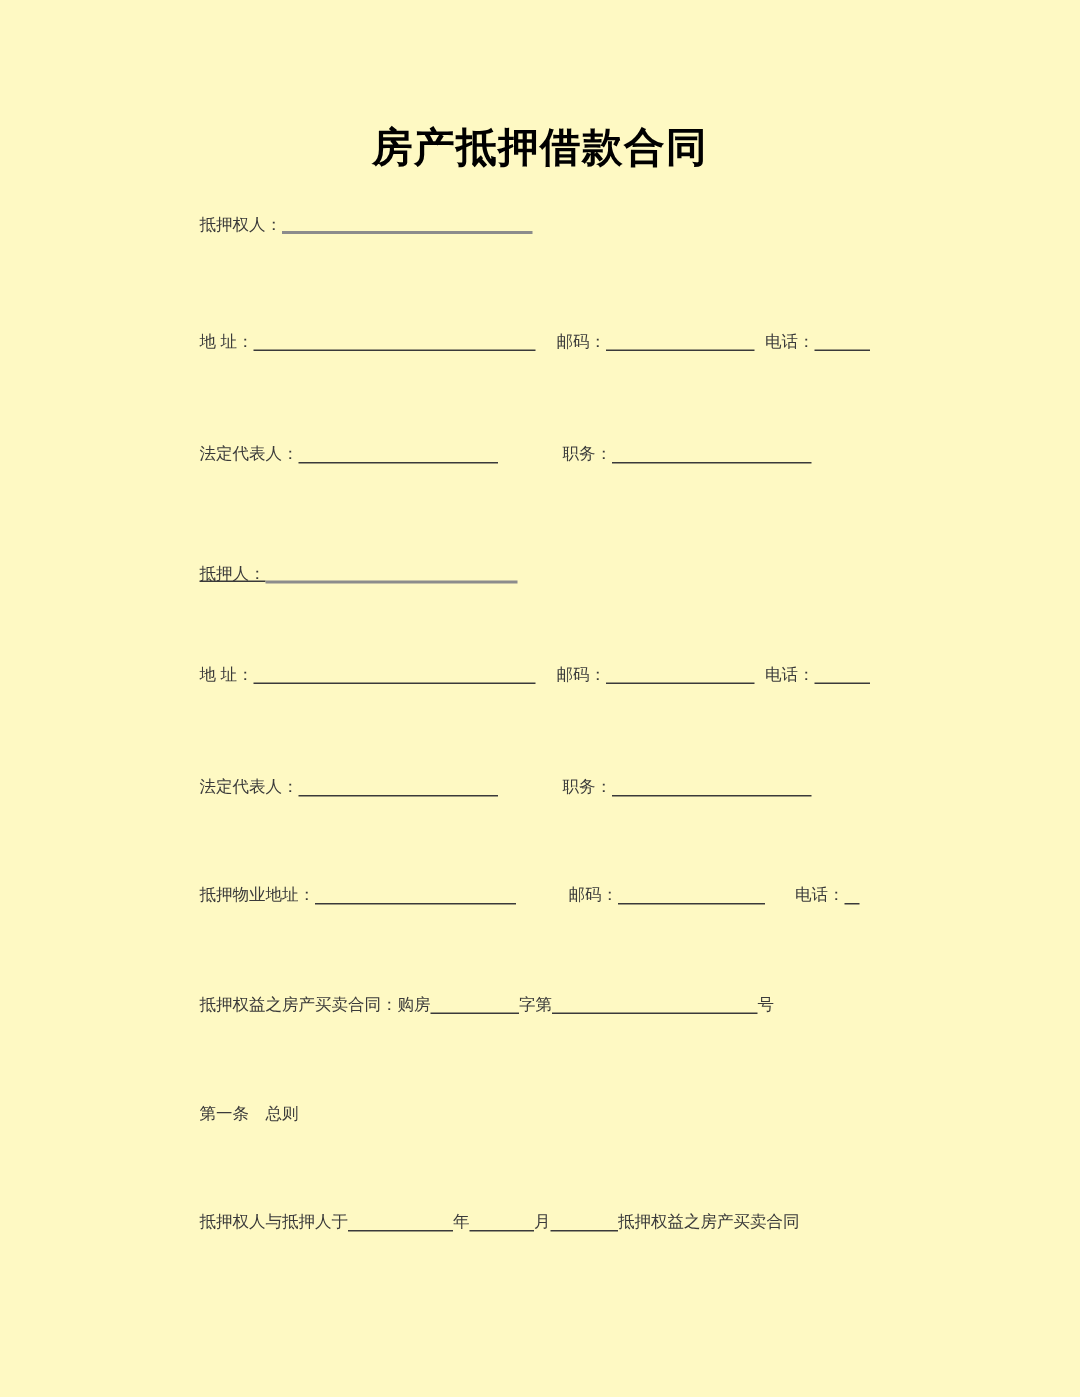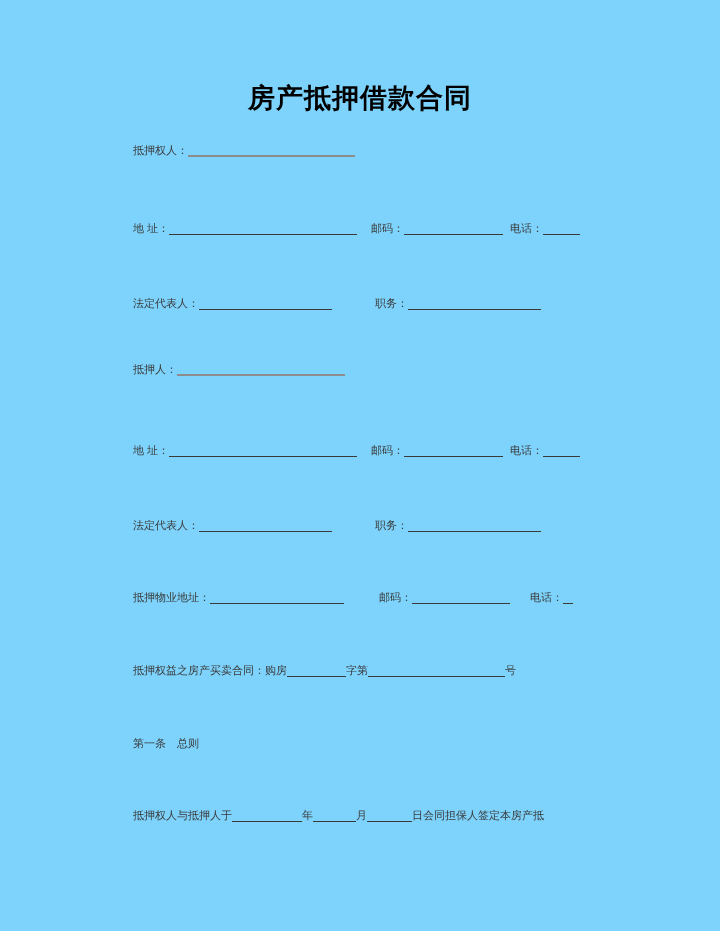--- a/index.html
+++ b/index.html
@@ -1,20 +1,20 @@
 <!DOCTYPE html>
 <html><head>
 <meta charset="utf-8">
 <style>
   html, body { margin: 0; padding: 0; background: #ffffff; }
   .page {
     position: relative;
     width: 720px;
     height: 931px;
-    background: #7dd3fc;
+    background: #fef9c3;
     font-family: "Liberation Sans", "DejaVu Sans", sans-serif;
     overflow: hidden;
   }
   .doc-title {
     position: absolute;
     top: 82px;
     left: 0;
     width: 100%;
     text-align: center;
     font-size: 27px;
@@ -29,21 +29,21 @@
     left: 133px;
     font-size: 11px;
     line-height: 1.3;
     color: #3a3a3a;
     white-space: nowrap;
     letter-spacing: 0px;
   }
   .y1  { top: 143px; }
   .y2  { top: 221px; }
   .y3  { top: 296px; }
-  .y4  { top: 362px; }
+  .y4  { top: 376px; text-decoration: underline; }
   .y5  { top: 443px; }
   .y6  { top: 518px; }
   .y7  { top: 590px; text-align: center; }
   .y8  { top: 663px; }
   .y9  { top: 736px; }
   .y10 { top: 808px; }
   .blank {
     display: inline-block;
     height: 1em;
     vertical-align: -3px;
@@ -95,16 +95,16 @@
 
   <div class="line y8">
     <span>抵押权益之房产买卖合同：购房</span><span class="blank" style="width: 59px;"></span><span>字第</span><span class="blank" style="width: 137px;"></span><span>号</span>
   </div>
 
   <div class="line y9">
     <span>第一条　总则</span>
   </div>
 
   <div class="line y10">
-    <span>抵押权人与抵押人于</span><span class="blank" style="width: 70px;"></span><span>年</span><span class="blank" style="width: 43px;"></span><span>月</span><span class="blank" style="width: 45px;"></span><span>日会同担保人签定本房产抵</span>
+    <span>抵押权人与抵押人于</span><span class="blank" style="width: 70px;"></span><span>年</span><span class="blank" style="width: 43px;"></span><span>月</span><span class="blank" style="width: 45px;"></span><span>抵押权益之房产买卖合同</span>
   </div>
 
 </div>
 
 </body></html>

